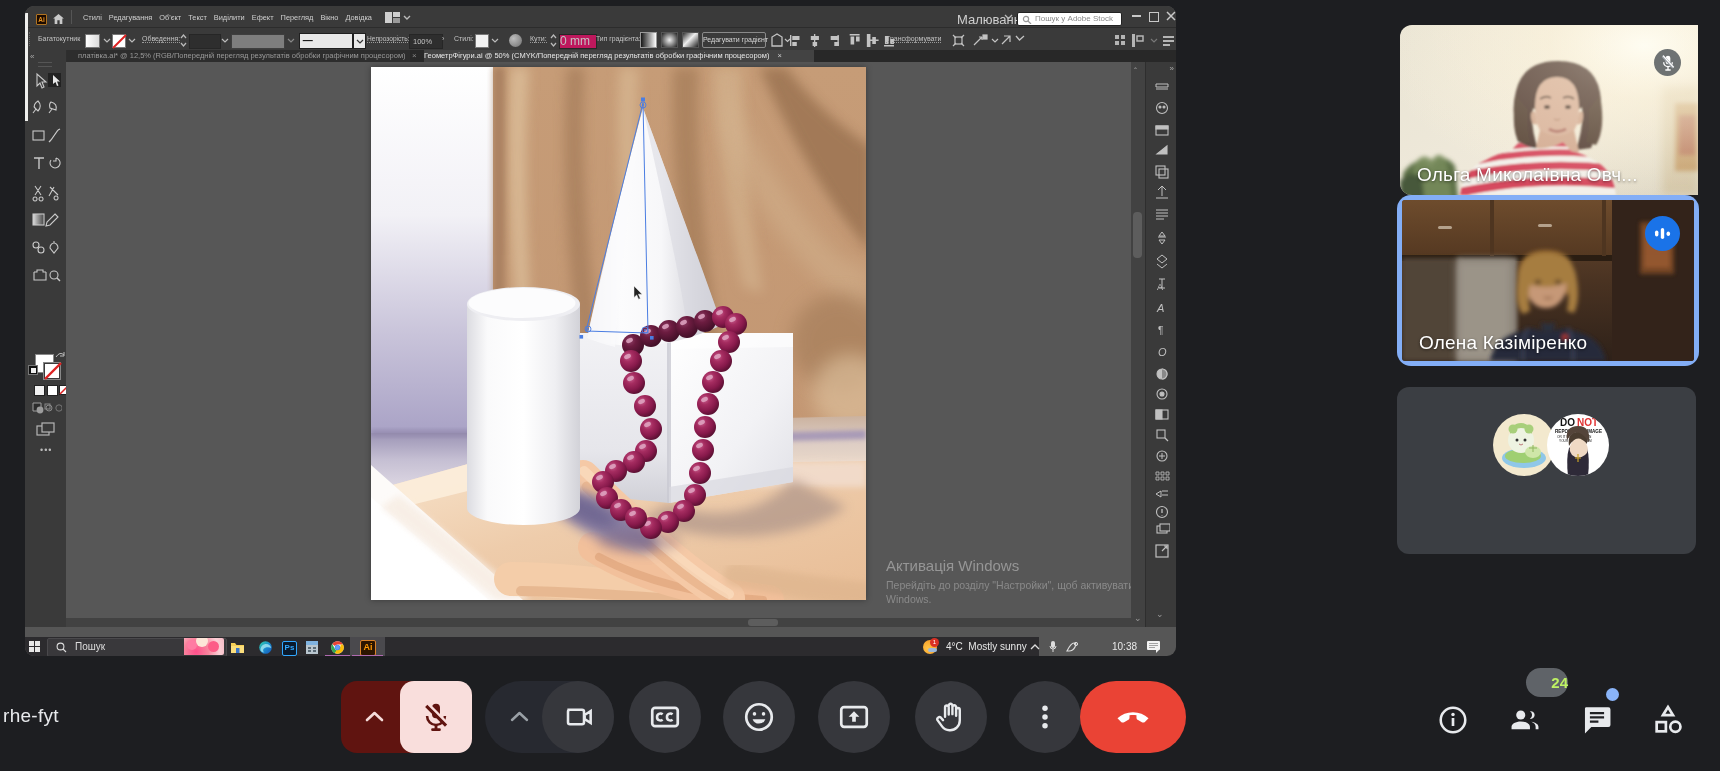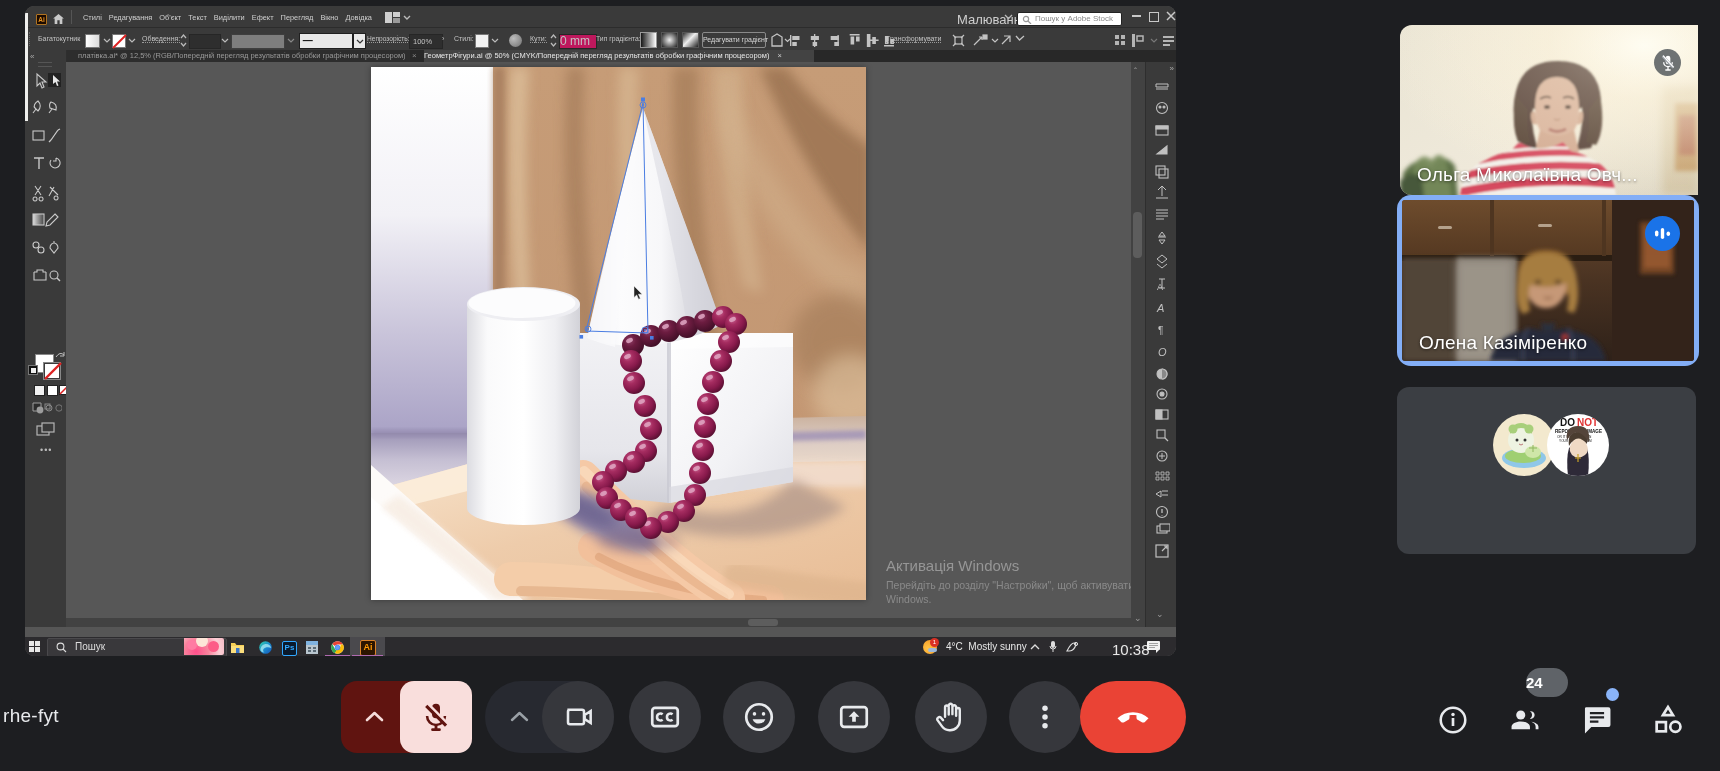--- a/index.html
+++ b/index.html
@@ -530,21 +530,21 @@
     <div class="abs" style="left:10px;bottom:8px;color:#999;font-size:9px">⌄</div>
   </div>
 
   <div class="abs" style="left:1106px;top:56px;width:14px;height:565px;background:#424242">
     <div class="abs" style="left:3px;top:4px;color:#9a9a9a;font-size:9px">ˆ</div>
     <div class="abs" style="left:2px;top:150px;width:9px;height:46px;background:#5d5d5d;border-radius:4px"></div>
     <div class="abs" style="left:3px;bottom:4px;color:#9a9a9a;font-size:9px">⌄</div>
   </div>
 
 
-  <div class="abs" style="left:0;top:631px;width:1151px;height:19px;background:#2c2b2e">
+  <div class="abs" style="left:0;top:631px;width:1014px;height:19px;background:#2c2b2e">
     <svg class="abs" style="left:4px;top:4px" width="11" height="11">
         <rect x="0" y="0" width="5" height="5" fill="#e8e8e8"></rect>
         <rect x="6" y="0" width="5" height="5" fill="#e8e8e8"></rect>
         <rect x="0" y="6" width="5" height="5" fill="#e8e8e8"></rect>
         <rect x="6" y="6" width="5" height="5" fill="#e8e8e8"></rect>
       </svg>
     <div class="abs" style="left:22px;top:1px;width:178px;height:17px;background:#39383b;border:1px solid #4a494c;border-radius:2px"></div>
     <svg class="abs" style="left:31px;top:5px" width="11" height="11">
         <circle cx="4.5" cy="4.5" r="3.4" stroke="#ddd" stroke-width="1.1" fill="none"></circle>
         <path d="M7 7 L10 10" stroke="#ddd" stroke-width="1.1"></path>
@@ -601,21 +601,21 @@
       </svg>
     <svg class="abs" style="left:1024px;top:4px" width="8" height="12">
         <rect x="2" y="0" width="4" height="7" rx="2" fill="#ddd"></rect>
         <path d="M1 5 a3 3 0 0 0 6 0 M4 8 v3" stroke="#ddd" stroke-width="1" fill="none"></path>
       </svg>
     <svg class="abs" style="left:1040px;top:4px" width="13" height="12">
         <path d="M2 10 q4 -8 7 -8 q3 0 1 4 q-2 4 -6 4 z" fill="none" stroke="#ddd" stroke-width="1.2"></path>
         <circle cx="11" cy="3" r="1.6" fill="none" stroke="#ddd" stroke-width="1"></circle>
       </svg>
     <div class="abs" style="left:1061px;top:20px;color:#e8e8e8;font-size:10px;font-weight:bold">УКР</div>
-    <div class="abs" style="left:1087px;top:4px;color:#e8e8e8;font-size:15px">10:38</div>
+    <div class="abs" style="left:1087px;top:4px;color:#e8e8e8;font-size:10px">10:38</div>
     <svg class="abs" style="left:1122px;top:4px" width="13" height="12">
         <rect x="0" y="0" width="13" height="9" rx="1" fill="#f2f2f2"></rect>
         <path d="M9 9 l0 3 l3 -3 z" fill="#f2f2f2"></path>
         <path d="M2 2.5 h9 M2 4.5 h9 M2 6.5 h6" stroke="#999" stroke-width="0.9"></path>
       </svg>
   </div>
 </div>
 
 <div class="tile" style="left:1400px;top:25px;width:322px;height:170px">
   <svg width="298" height="170" viewBox="0 0 298 170">
@@ -853,21 +853,21 @@
     <circle cx="12" cy="7.8" r="1.3" fill="#e8eaed"></circle>
   </svg>
 <svg class="abs" style="left:1507px;top:703px" width="36" height="34" viewBox="0 0 24 24">
     <g fill="#e8eaed">
       <circle cx="9" cy="8.5" r="3.2"></circle>
       <path d="M9 13 c-3.5 0 -6.5 1.6 -6.5 3.8 V18.5 h13 v-1.7 c0 -2.2 -3 -3.8 -6.5 -3.8 Z"></path>
       <path d="M15.5 5.8 a3.2 3.2 0 0 1 0 5.4 c1.7 0.3 3.3 -0.8 3.3 -2.7 s-1.6 -3 -3.3 -2.7 Z"></path>
       <path d="M16.5 13.3 c1.9 0.8 3 2 3 3.5 V18.5 h2 v-1.7 c0 -1.6 -2 -2.9 -5 -3.5 Z"></path>
     </g>
   </svg>
-<div class="abs" style="left:1526px;top:668px;width:42px;height:29px;border-radius:15px;background:#5f6368;color:#ffffff;font-size:15px;font-weight:bold;text-align:left;line-height:29px">24</div>
+<div class="abs" style="left:1526px;top:668px;width:42px;height:29px;border-radius:15px;background:#5f6368;color:#bef264;font-size:15px;font-weight:bold;text-align:right;line-height:29px">24</div>
 <svg class="abs" style="left:1580px;top:703px" width="34" height="34" viewBox="0 0 24 24">
     <path d="M4 3 h16 a1.5 1.5 0 0 1 1.5 1.5 v11 a1.5 1.5 0 0 1 -1.5 1.5 H8 l-4.5 4.5 v-17 A1.5 1.5 0 0 1 4 3 Z" fill="#e8eaed"></path>
     <g stroke="#202124" stroke-width="1.6">
       <path d="M7 7.2 h10 M7 10.2 h10 M7 13.2 h6"></path>
     </g>
   </svg>
 <div class="abs" style="left:1606px;top:688px;width:13px;height:13px;border-radius:50%;background:#8ab4f8"></div>
 <svg class="abs" style="left:1651px;top:703px" width="34" height="34" viewBox="0 0 24 24">
     <g fill="none" stroke="#e8eaed" stroke-width="1.9">
       <path d="M8.5 8.5 L12 2.8 L15.5 8.5 Z"></path>

